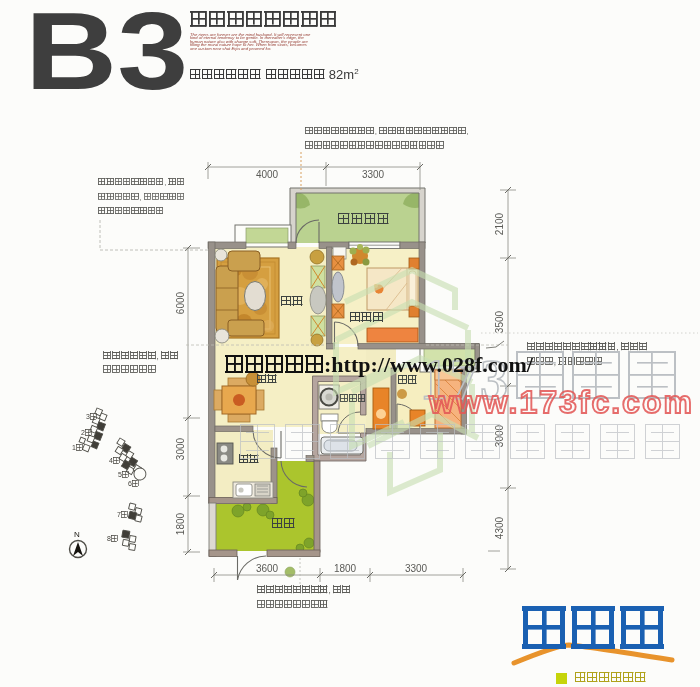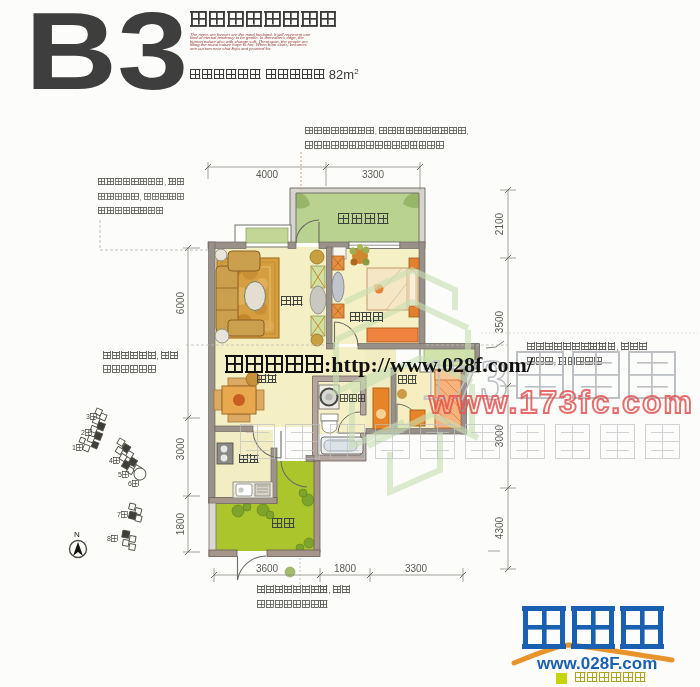--- a/index.html
+++ b/index.html
@@ -468,19 +468,18 @@
 <div class="abs" style="left:420px;top:348px;font-size:56px;font-weight:bold;color:#bcc0c4;font-family:'Liberation Serif',serif;-webkit-text-stroke:1.6px #bcc0c4;letter-spacing:2px;"><span style="color:transparent;">173</span><span class="zo" style="font-size:48px;margin-left:6px;"></span><span class="zo" style="font-size:48px;margin-left:8px;"></span><span class="zo" style="font-size:48px;margin-left:8px;"></span></div>
 
 <div class="abs" style="left:429px;top:384px;font-size:32px;font-weight:bold;color:transparent;-webkit-text-stroke:1.9px rgba(226,88,86,0.88);letter-spacing:2px;">www.173fc.com</div>
 
 <div class="abs" style="left:240px;top:424px;font-size:35px;color:#bcc0c4;white-space:nowrap;opacity:.7;"><span class="zo" style="margin-right:10px;"></span><span class="zo" style="margin-right:10px;"></span><span class="zo" style="margin-right:10px;"></span><span class="zo" style="margin-right:10px;"></span><span class="zo" style="margin-right:10px;"></span><span class="zo" style="margin-right:10px;"></span><span class="zo" style="margin-right:10px;"></span><span class="zo" style="margin-right:10px;"></span><span class="zo" style="margin-right:10px;"></span><span class="zo"></span></div>
 
 <div class="abs" style="left:225px;top:352px;font-size:22px;font-weight:bold;color:#111;white-space:nowrap;font-family:'Liberation Serif',serif;"><span class="z" style="font-size:19px;margin-right:1px;"></span><span class="z" style="font-size:19px;margin-right:1px;"></span><span class="z" style="font-size:19px;margin-right:1px;"></span><span class="z" style="font-size:19px;margin-right:1px;"></span><span class="z" style="font-size:19px;"></span>:http://www.028f.com/</div>
 
 <div class="abs" style="left:521px;top:604px;font-size:46px;color:#1a60b2;"><span class="z" style="margin-right:3px;"></span><span class="z" style="margin-right:3px;"></span><span class="z"></span></div>
 
-<div class="abs" style="left:537px;top:654px;font-size:17px;font-weight:bold;color:#1a60b2;letter-spacing:0px;">www.028F.com</div>
 
 <div class="abs" style="left:556px;top:673px;width:11px;height:11px;background:#c6d40a;"></div>
 
 <div class="abs" style="left:575px;top:672px;font-size:11px;color:#b0a21a;"><span class="z zs"></span><span class="z zs"></span><span class="z zs"></span><span class="z zs"></span><span class="z zs"></span><span class="z"></span></div>
 
 </div>
 
 </body></html>

